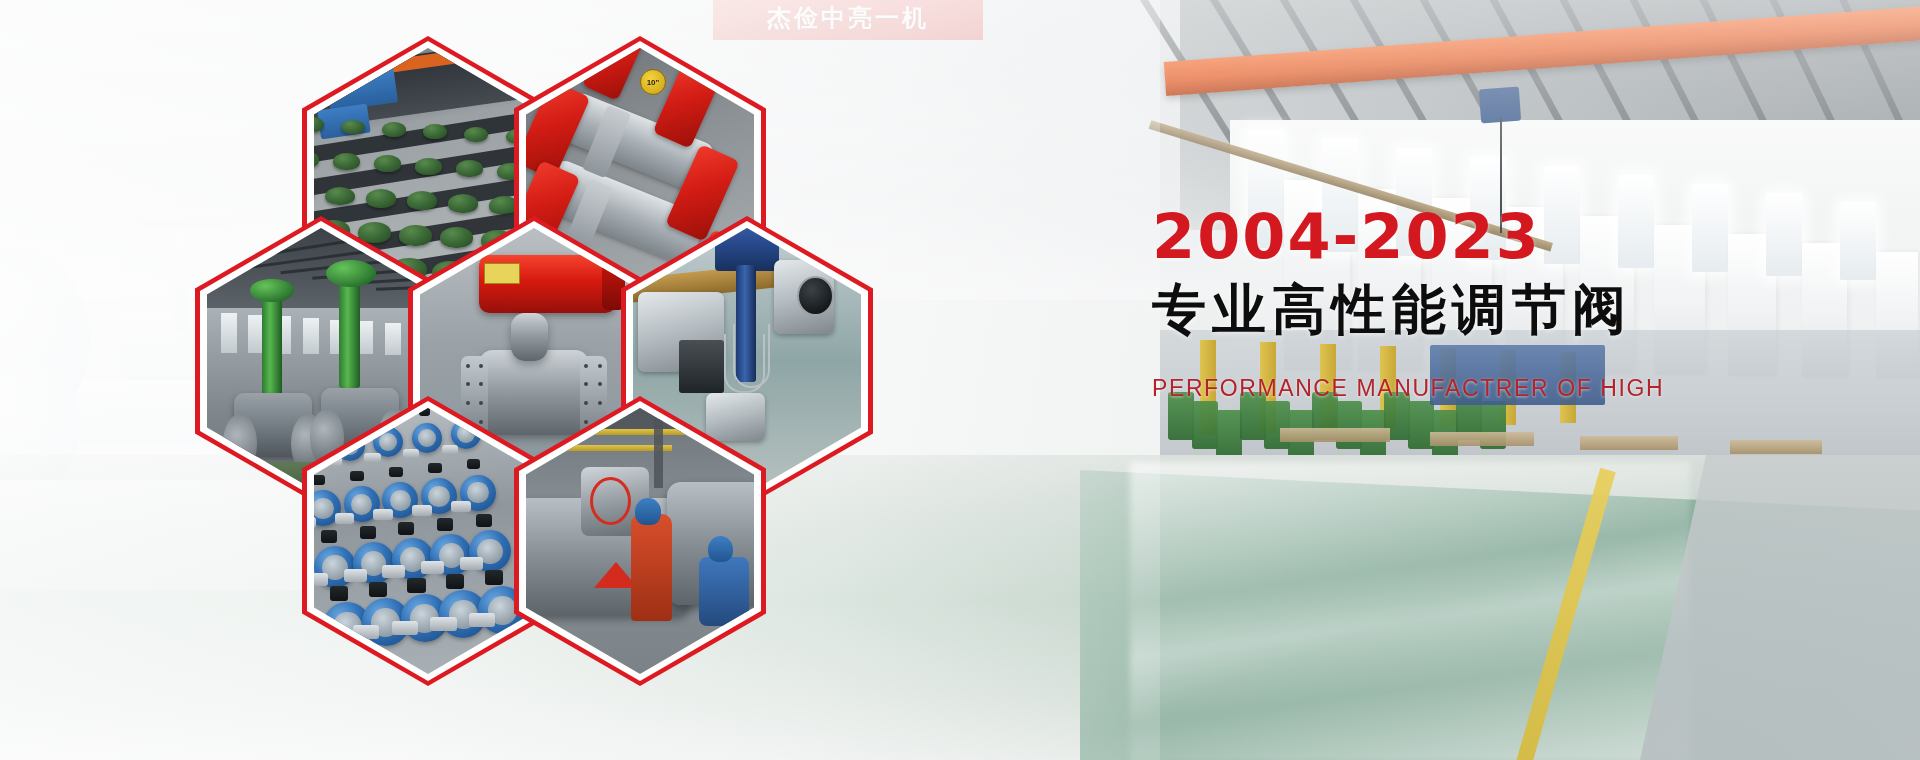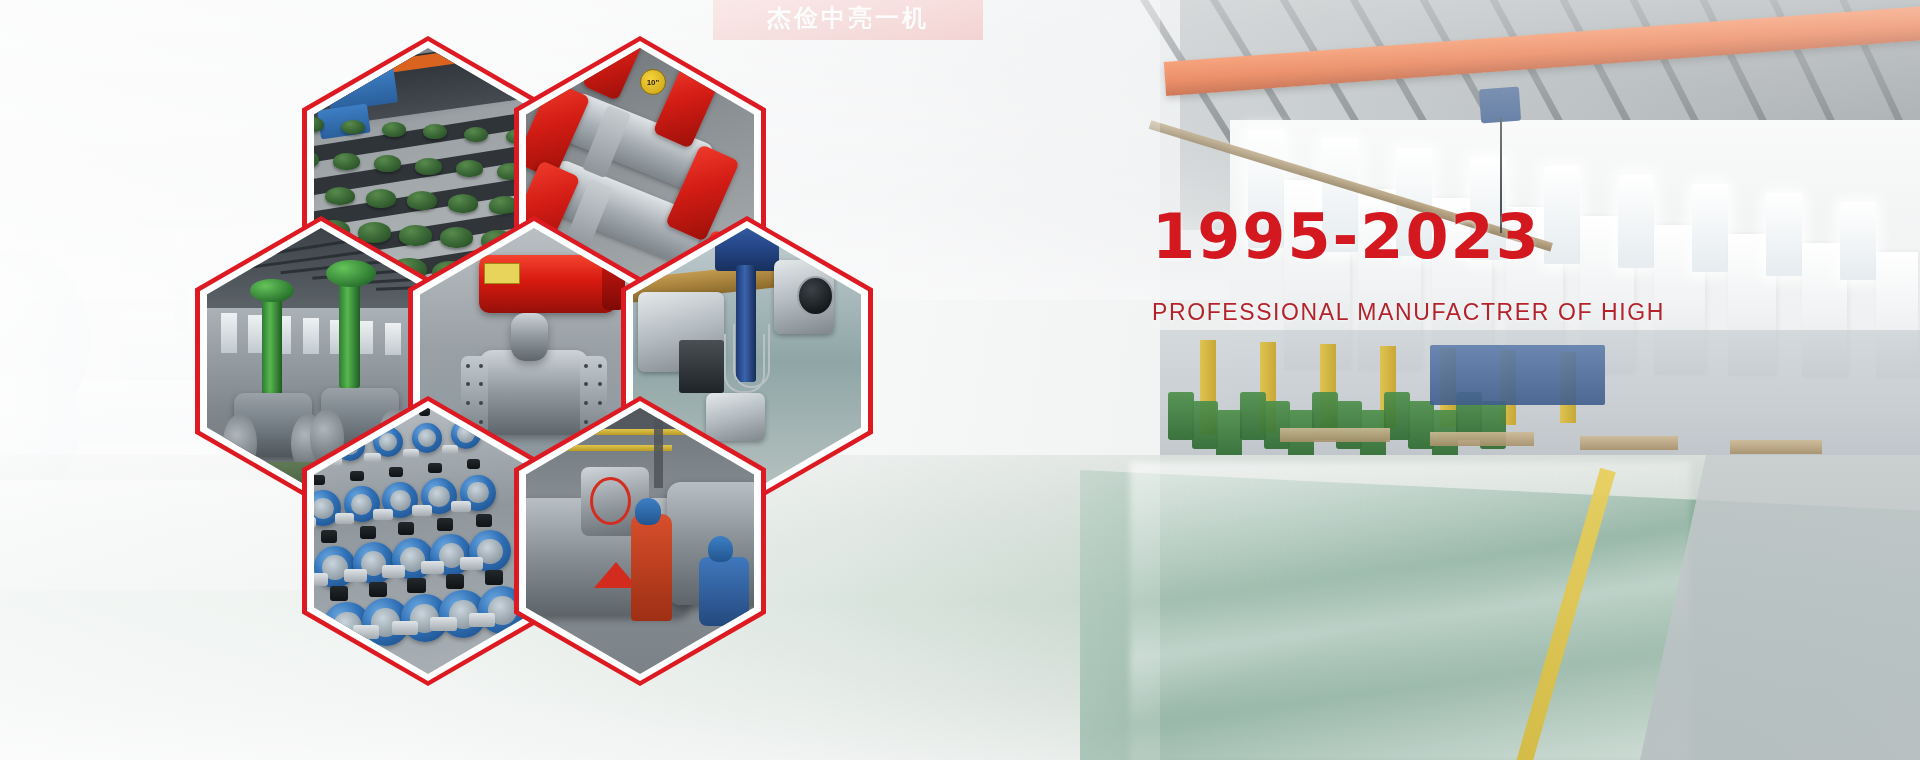--- a/index.html
+++ b/index.html
@@ -719,19 +719,20 @@
             <div class="worker" style="left: 46%; top: 40%; width: 18%; height: 40%;"></div>
             <div class="helmet" style="left: 48%; top: 34%; width: 11%; height: 10%;"></div>
             <div class="worker2" style="left: 76%; top: 56%; width: 22%; height: 26%;"></div>
             <div class="helmet" style="left: 80%; top: 48%; width: 11%; height: 10%;"></div>
           </div>
       </div>
     </div>
   </div>
 
   <div class="textblock">
-    <div class="year">1995-2023</div>
+    <div class="year">2004-2023</div>
+    <div class="cn1">专业高性能调节阀</div>
     <div class="en">
-      <div>PROFESSIONAL MANUFACTRER OF HIGH</div>
+      <div>PERFORMANCE MANUFACTRER OF HIGH</div>
     </div>
   </div>
 
 </div>
 
 </body></html>

